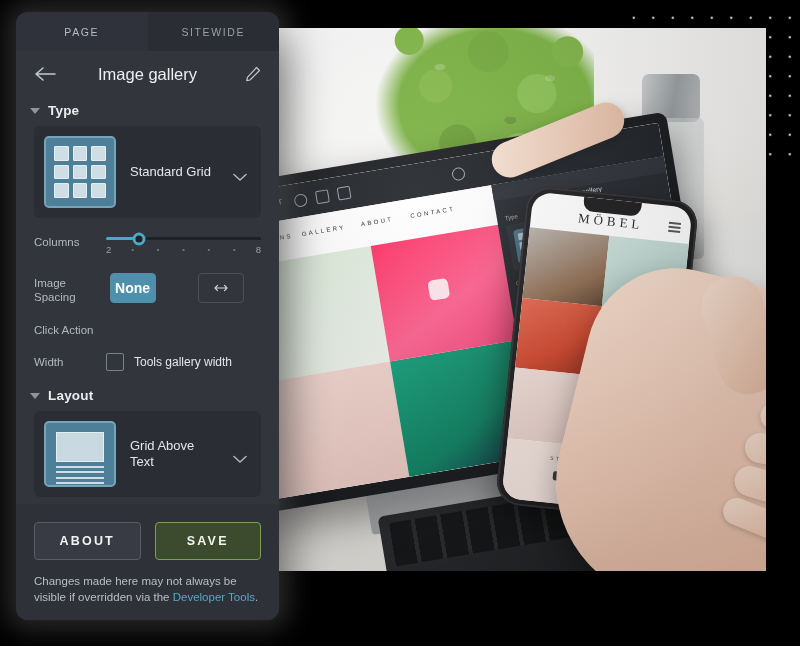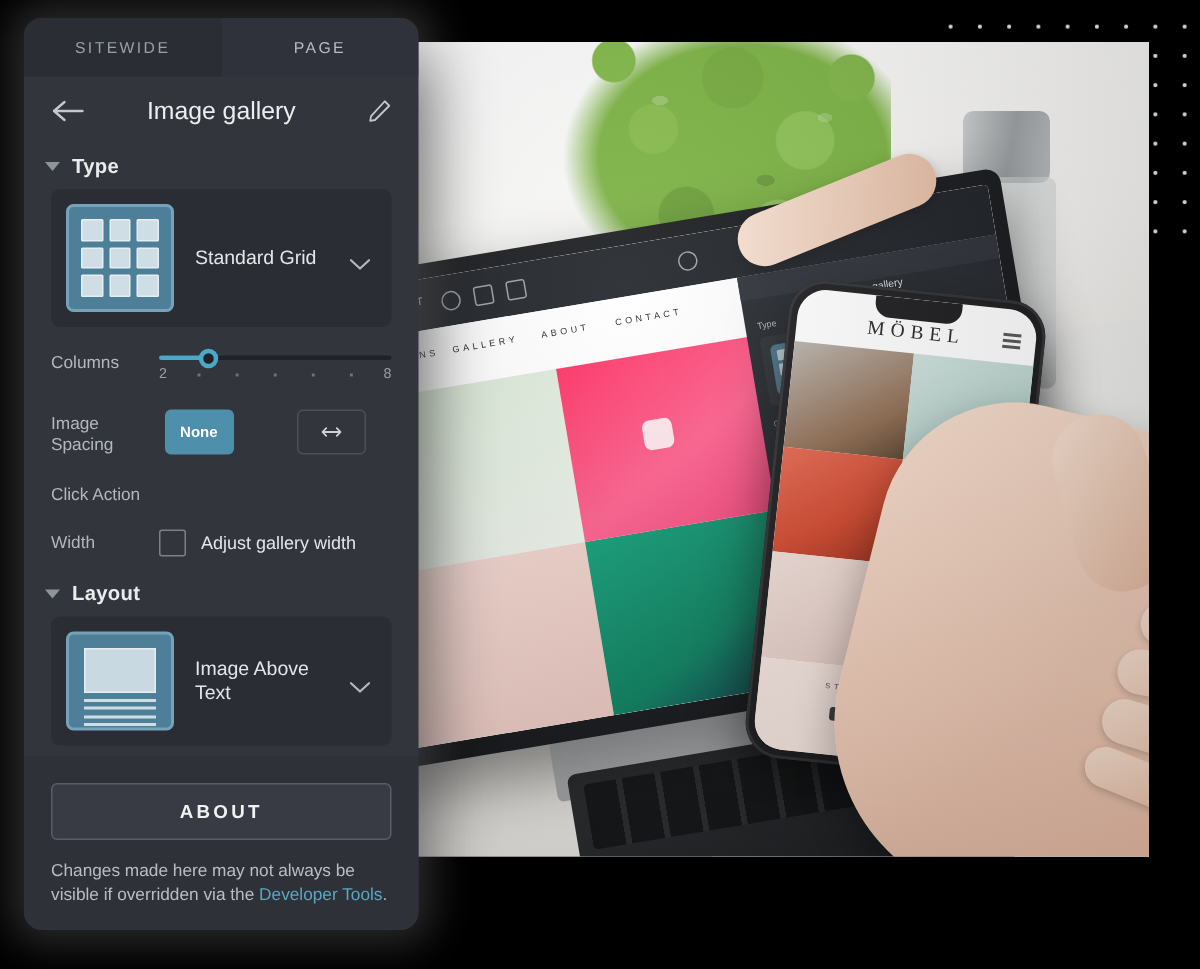--- a/index.html
+++ b/index.html
@@ -196,21 +196,21 @@
   .track .knob{position:absolute;left:21%;top:50%;transform:translate(-50%,-50%);width:13px;height:13px;
     border-radius:50%;background:#1f2227;border:3px solid #4aa8c9;box-sizing:border-box;}
   .ticks{position:relative;height:14px;margin-top:4px;font-size:9.5px;color:#9aa0a8;}
   .ticks .tmin{position:absolute;left:0;top:0;}
   .ticks .tmax{position:absolute;right:0;top:0;}
   .ticks .dots{position:absolute;left:14px;right:14px;top:5px;height:2px;
     background-image:radial-gradient(circle,#6c727a 1px,transparent 1.2px);
     background-size:20% 2px;background-repeat:repeat-x;}
   .segs{display:flex;gap:8px;}
   .seg{width:44px;height:28px;border-radius:4px;background:#32353c;border:1px solid #4b505a;
-    display:flex;align-items:center;justify-content:center;color:#cfd3d8;font-size:10px;font-weight:bold;margin-left:34px;}
+    display:flex;align-items:center;justify-content:center;color:#cfd3d8;font-size:14px;font-weight:bold;margin-left:34px;}
   .seg.on{background:#4e8fab;border-color:#4e8fab;color:#fff;}
   .select{flex:1;height:27px;background:#2a2d34;border-radius:4px;display:flex;align-items:center;
     justify-content:space-between;padding:0 9px 0 11px;font-size:12px;color:#e3e6e9;}
   .cbrow{display:flex;align-items:center;gap:10px;padding-top:1px;}
   .cbox{width:16px;height:16px;border:1.5px solid #7b818a;border-radius:2px;background:transparent;}
   .cblabel{font-size:12px;color:#e3e6e9;}
 
   .footer{position:absolute;left:0;bottom:0;width:100%;background:#2e3138;padding:18px 18px 14px 18px;
     box-sizing:border-box;}
   .btns{display:flex;gap:14px;}
@@ -365,22 +365,22 @@
       <div class="finger f4"></div>
     </div>
     <div class="pointer"></div>
 
     <div class="photo-shade"></div>
   </div>
 
   <div class="panel">
 
     <div class="tabs">
+      <div class="tab">PAGE</div>
       <div class="tab active">SITEWIDE</div>
-      <div class="tab">PAGE</div>
     </div>
 
     <div class="hdr">
       <span class="back">
         <svg viewBox="0 0 22 16" width="22" height="16">
             <path d="M9 2 L2 8 L9 14 M2 8 H21" fill="none" stroke="#c3c8ce" stroke-width="1.6" stroke-linecap="round" stroke-linejoin="round"></path>
           </svg>
       </span>
       <span class="title">Image gallery</span>
       <span class="pencil">
@@ -450,50 +450,51 @@
       </div>
 
       <div class="row">
         <div class="lab">Click Action</div>
       </div>
 
       <div class="row">
         <div class="lab">Width</div>
         <div class="cbrow">
           <span class="cbox"></span>
-          <span class="cblabel">Adjust gallery width</span>
+          <span class="cblabel">Tools gallery width</span>
         </div>
       </div>
 
     </div>
 
     <div class="section-h" style="padding-top:2px">
       <span class="caret"></span>
       <span class="st">Layout</span>
     </div>
 
     <div class="card">
       <div class="thumb-l">
         <b></b>
           <u></u>
           <u></u>
           <u></u>
           <u></u>
       </div>
-      <div class="cval">Image Above Text</div>
+      <div class="cval">Grid Above Text</div>
       <span class="chev">
         <svg viewBox="0 0 14 9" width="14" height="9">
             <path d="M1 1.5 L7 7 L13 1.5" fill="none" stroke="#b2b8bf" stroke-width="1.5" stroke-linecap="round" stroke-linejoin="round"></path>
           </svg>
       </span>
     </div>
 
     <div class="footer">
       <div class="btns">
         <div class="btn cancel">ABOUT</div>
+        <div class="btn save">SAVE</div>
       </div>
       <div class="note">
         <span>Changes made here may not always be visible if overridden via the </span><a href="#">Developer Tools</a><span>.</span>
       </div>
     </div>
 
   </div>
 
 </div>
 

